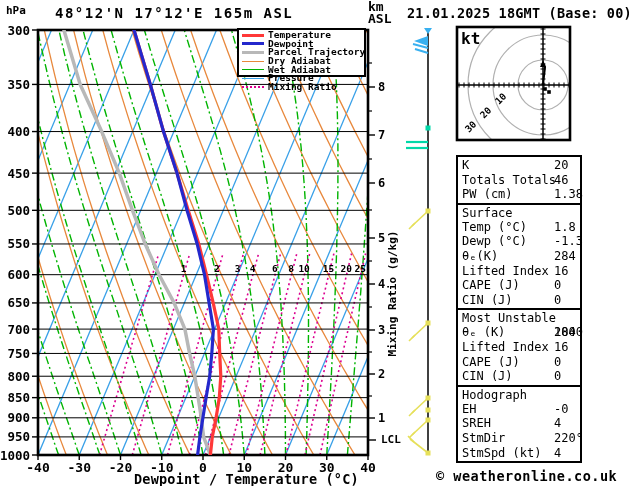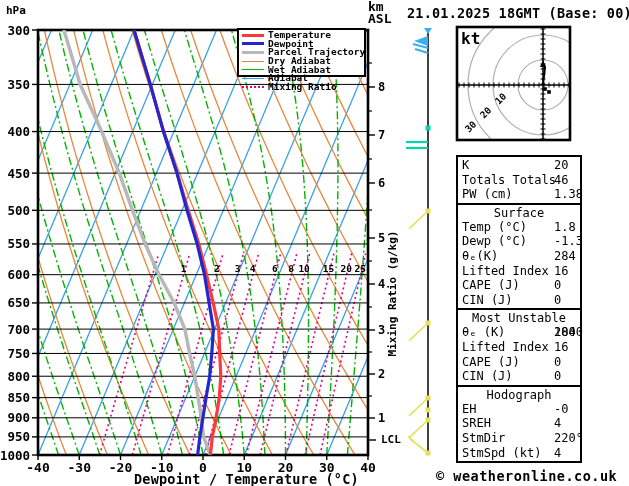--- a/index.html
+++ b/index.html
@@ -22,21 +22,21 @@
   
   #legend{left:237px;top:28px;width:129px;height:49px;background:#fff;border:2px solid #000;
           z-index:5;padding:1px 0 0 3px;box-sizing:border-box;}
   .lrow{display:flex;align-items:center;height:8.6px;}
   .lsample{width:22px;margin-right:4px;flex:none;}
   .llabel{font-size:9.5px;font-weight:bold;line-height:8px;}
   
   #tables{left:456px;top:155px;width:126px;z-index:5;font-size:12px;}
   .tbox{border:2px solid #000;background:#fff;box-sizing:border-box;width:126px;padding:1px 0 1px 4px;}
   .tbox+.tbox{margin-top:-2px;}
-  .ttitle{text-align:center;line-height:14px;padding-right:4px;}
+  .ttitle{line-height:14px;padding-right:4px;}
   .trow{position:relative;line-height:14.6px;}
   .tlabel{white-space:pre;}
   .tval{position:absolute;left:92px;top:0;}
 </style>
 </head>
 <body>
 
 <div id="page">
   <svg id="skewt-svg" width="629" height="486">
       <defs>
@@ -342,20 +342,21 @@
           <polyline stroke="#000" stroke-width="2" points="543.0,85.0 544.0,76.0 545.0,67.5 543.0,63.0" fill="none"></polyline>
           <polygon points="540,67 546,67 543,60" fill="#000"></polygon>
           <rect x="543.2" y="87.2" width="3.6" height="3.6" fill="#000"></rect>
           <rect x="547.2" y="90.2" width="3.6" height="3.6" fill="#000"></rect>
         </g>
         <rect x="457" y="27" width="113" height="113" fill="none" stroke="#000" stroke-width="2.6"></rect>
       </g>
     </svg>
 
   <div class="abs b" id="hpa-label">hPa</div>
+  <div class="abs b" id="station-title">48°12'N 17°12'E 165m ASL</div>
   <div class="abs b" id="km-asl-label">
     <div>km</div>
     <div>ASL</div>
   </div>
   <div class="abs b" id="datetime">21.01.2025 18GMT (Base: 00)</div>
   <div class="abs b" id="xaxis-label">Dewpoint / Temperature (°C)</div>
   <div class="abs" id="mixing-label">Mixing Ratio (g/kg)</div>
   <div class="abs b" id="lcl-label">LCL</div>
   <div class="abs b" id="kt-label">kt</div>
   <div class="abs b" id="copyright">© weatheronline.co.uk</div>
@@ -376,21 +377,21 @@
       <div class="lrow">
         <span class="lsample" style="border-top: 1.5px solid rgb(232, 136, 60);"></span>
         <span class="llabel">Dry Adiabat</span>
       </div>
       <div class="lrow">
         <span class="lsample" style="border-top: 1.5px solid rgb(0, 180, 0);"></span>
         <span class="llabel">Wet Adiabat</span>
       </div>
       <div class="lrow">
         <span class="lsample" style="border-top: 1.5px solid rgb(56, 160, 232);"></span>
-        <span class="llabel">Adiabat</span>
+        <span class="llabel">Pressure</span>
       </div>
       <div class="lrow">
         <span class="lsample" style="border-top: 2px dotted rgb(220, 0, 144);"></span>
         <span class="llabel">Mixing Ratio</span>
       </div>
     </div>
 
   <div class="abs" id="tables">
     <div class="tbox" id="tbox-indices">
         <div class="trow"><span class="tlabel">K</span><span class="tval">20</span></div>

